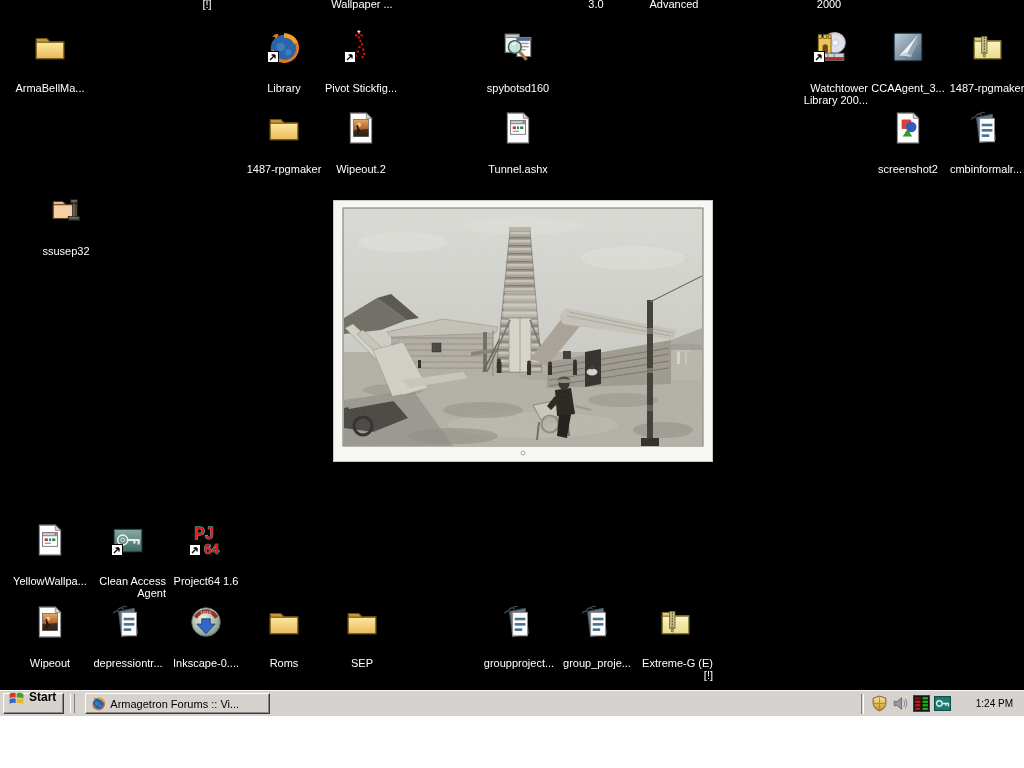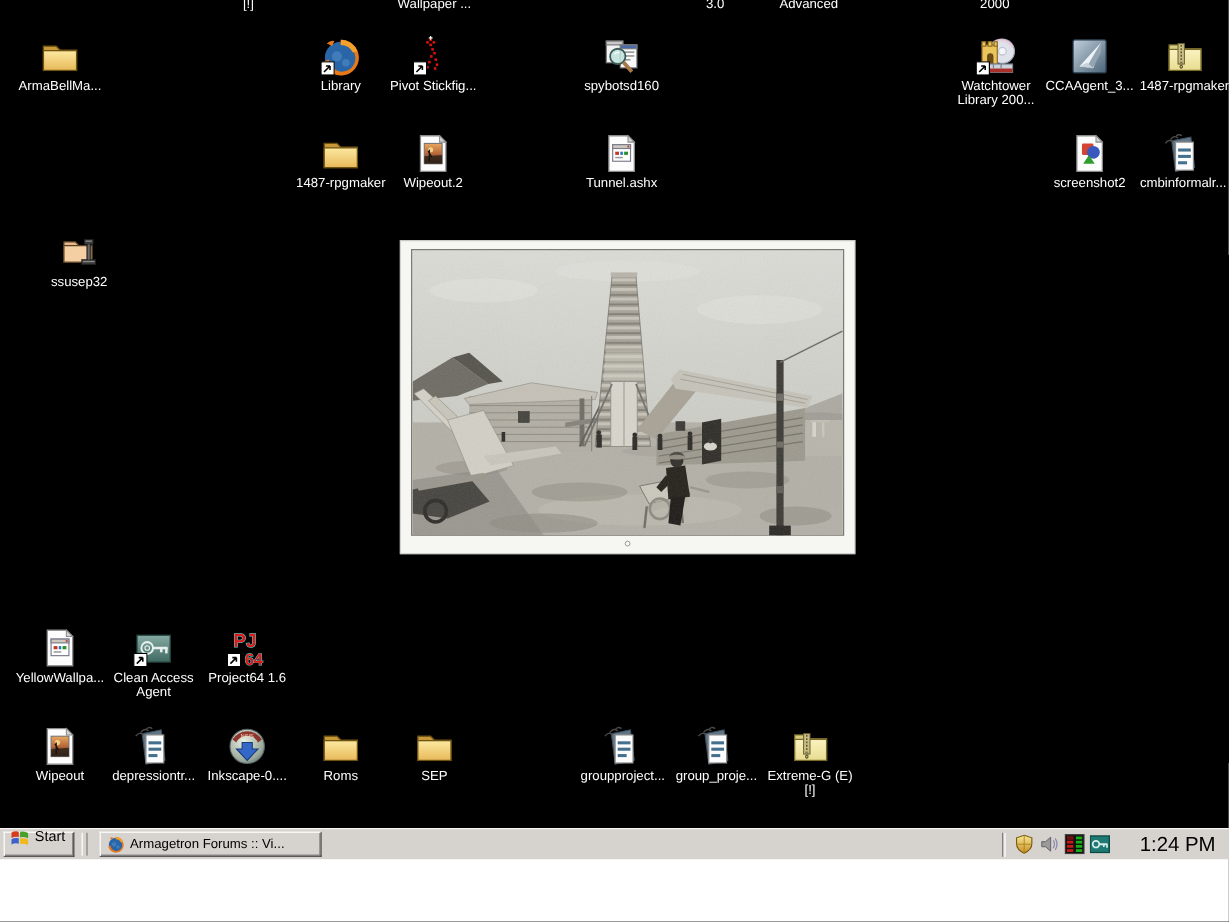--- a/index.html
+++ b/index.html
@@ -8,44 +8,44 @@
     width:1024px;height:768px;position:relative;overflow:hidden;
     background:#ffffff;
     font-family:"Liberation Sans", sans-serif;
   }
   .desktop{position:absolute;left:0;top:0;width:1024px;height:690px;background:#000000;}
   .frag{position:absolute;top:-1px;font-size:11px;line-height:11px;color:#ffffff;transform:translateX(-50%);white-space:nowrap;}
   .cell{position:absolute;width:76px;display:flex;flex-direction:column;align-items:center;cursor:default;}
   .iconwrap{position:relative;width:34px;height:34px;}
   .iconwrap svg.main{width:34px;height:34px;display:block;}
   .sc{position:absolute;left:0;bottom:1px;width:12px;height:12px;}
-  .lbl{margin-top:2px;font-size:11px;line-height:12px;color:#ffffff;text-align:center;max-width:88px;}
+  .lbl{margin-top:18px;font-size:11px;line-height:12px;color:#ffffff;text-align:right;max-width:88px;}
   .photo{position:absolute;left:333px;top:200px;width:380px;height:262px;}
   .photo svg{display:block;width:380px;height:262px;}
 
   .taskbar{
     position:absolute;left:0;top:690px;width:1024px;height:26px;background:#d6d3ce;
     border-top:1px solid #f8f7f5;box-sizing:border-box;
     display:flex;align-items:center;padding:0 3px;
   }
   .btn3d{
     height:21px;box-sizing:border-box;background:#d6d3ce;
     border:1px solid;border-color:#ffffff #3c3c3c #3c3c3c #ffffff;
     box-shadow:inset -1px -1px 0 #8a8a8a;
     display:flex;align-items:center;color:#000;
   }
-  .startbtn{font-weight:normal;font-size:12px;padding:0 7px 13px 4px;gap:4px;}
+  .startbtn{font-weight:bold;font-size:12px;padding:0 7px 13px 4px;gap:4px;}
   .startbtn svg{width:17px;height:17px;}
   .taskbtn{width:185px;font-size:11px;margin-left:10px;padding:0 5px;gap:4px;overflow:hidden;white-space:nowrap;}
   .taskbtn svg{width:15px;height:15px;flex:0 0 auto;}
   .divider{width:3px;height:19px;margin-left:6px;background:#d6d3ce;border-left:1px solid #ffffff;border-right:1px solid #808080;}
   .tray{margin-left:auto;display:flex;align-items:center;height:22px;}
   .trayline{width:1px;height:20px;border-left:1px solid #808080;border-right:1px solid #ffffff;margin-right:5px;}
   .tray svg{width:17px;height:17px;margin:0 2px;}
-  .time{font-size:17px;color:#000;margin:0 8px 0 23px;}
+  .time{font-size:10px;color:#000;margin:0 8px 0 23px;}
 </style>
 </head>
 <body>
 
 <svg width="0" height="0" style="position:absolute" aria-hidden="true">
 <defs>
   <linearGradient id="gFolder" x1="0" y1="0" x2="0" y2="1">
         <stop offset="0" stop-color="#fce9a0"></stop>
         <stop offset="1" stop-color="#e8b95a"></stop>
       </linearGradient>

